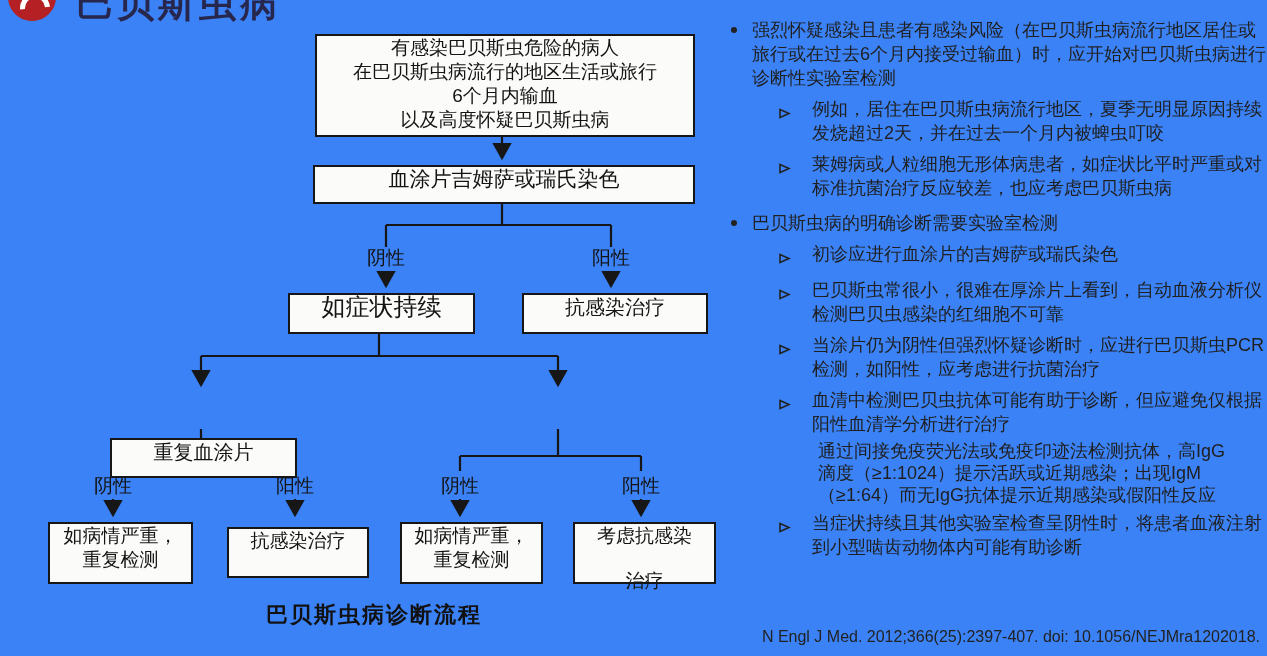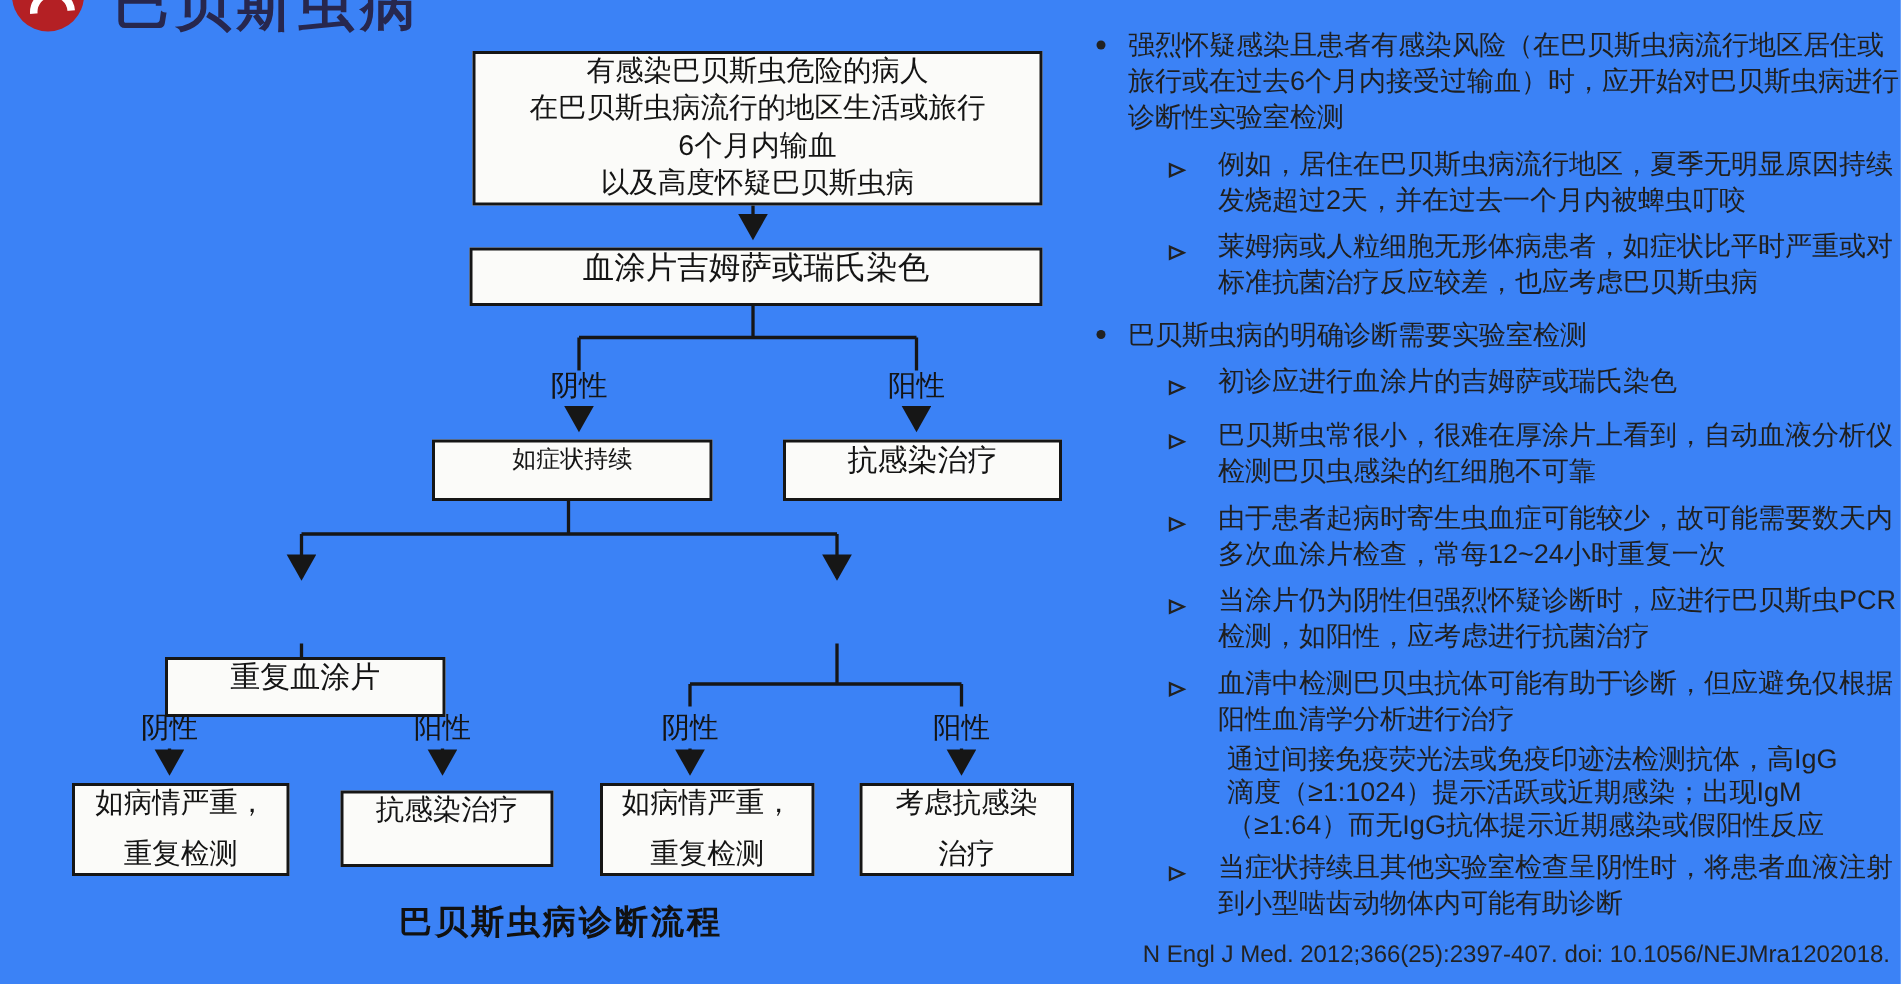--- a/index.html
+++ b/index.html
@@ -18,21 +18,21 @@
     border:5px solid #ffffff;border-right-color:transparent;border-bottom-color:transparent;
     transform:rotate(40deg);
   }
   #page-title{
     position:absolute;left:76px;top:-21px;font-size:37px;font-weight:bold;
     color:#27274e;letter-spacing:4px;white-space:nowrap;
   }
   
   .fc-box{
     position:absolute;background:#fbfbf9;border:2px solid #161616;
-    display:flex;flex-direction:column;align-items:center;justify-content:space-between;
+    display:flex;flex-direction:column;align-items:center;justify-content:flex-start;
     text-align:center;color:#141414;
   }
   .fc-box .ln{white-space:nowrap;line-height:24px;}
   #fc-svg{position:absolute;left:0;top:0;pointer-events:none;}
   .fc-label{
     position:absolute;transform:translateX(-50%);font-size:19px;color:#141414;
     white-space:nowrap;line-height:24px;
   }
   #fc-caption{
     position:absolute;left:374px;top:600px;transform:translateX(-50%);
@@ -100,21 +100,21 @@
     <div class="ln">以及高度怀疑巴贝斯虫病</div>
   </div>
 
   <div class="fc-box" style="left:313px;top:165px;width:378px;height:35px;font-size:21px;">
     <div class="ln">血涂片吉姆萨或瑞氏染色</div>
   </div>
 
   <div class="fc-label" style="left:386px;top:246px;">阴性</div>
   <div class="fc-label" style="left:611px;top:246px;">阳性</div>
 
-  <div class="fc-box" style="left:288px;top:293px;width:183px;height:37px;font-size:16px;">
+  <div class="fc-box" style="left:288px;top:293px;width:183px;height:37px;font-size:24px;">
     <div class="ln">如症状持续</div>
   </div>
   <div class="fc-box" style="left:522px;top:293px;width:182px;height:37px;font-size:20px;">
     <div class="ln">抗感染治疗</div>
   </div>
 
   <div class="fc-box" style="left:110px;top:392px;width:183px;height:36px;font-size:20px;margin-top:46px;">
     <div class="ln">重复血涂片</div>
   </div>
 
@@ -127,21 +127,21 @@
     <div class="ln">如病情严重，</div>
     <div class="ln">重复检测</div>
   </div>
   <div class="fc-box" style="left:227px;top:527px;width:138px;height:47px;font-size:19px;">
     <div class="ln">抗感染治疗</div>
   </div>
   <div class="fc-box" style="left:400px;top:522px;width:139px;height:58px;font-size:19px;">
     <div class="ln">如病情严重，</div>
     <div class="ln">重复检测</div>
   </div>
-  <div class="fc-box" style="left:573px;top:522px;width:139px;height:58px;font-size:19px;">
+  <div class="fc-box" style="left:573px;top:522px;width:139px;height:58px;font-size:19px;gap:21px;">
     <div class="ln">考虑抗感染</div>
     <div class="ln">治疗</div>
   </div>
 
   <div id="fc-caption">巴贝斯虫病诊断流程</div>
 
   <div id="notes">
 
     <div class="bullet-row">
       <span class="dot">
@@ -187,28 +187,20 @@
           </svg>
       </span>
       <span class="stext">巴贝斯虫常很小，很难在厚涂片上看到，自动血液分析仪检测巴贝虫感染的红细胞不可靠</span>
     </div>
     <div class="sub-row">
       <span class="arr">
         <svg width="13" height="13">
             <path d="M2,2.5 L11,6.5 L2,10.5 Z" fill="none" stroke="#222" stroke-width="1.6"></path>
           </svg>
       </span>
-      <span class="stext">由于患者起病时寄生虫血症可能较少，故可能需要数天内多次血涂片检查，常每12~24小时重复一次</span>
-    </div>
-    <div class="sub-row">
-      <span class="arr">
-        <svg width="13" height="13">
-            <path d="M2,2.5 L11,6.5 L2,10.5 Z" fill="none" stroke="#222" stroke-width="1.6"></path>
-          </svg>
-      </span>
       <span class="stext">当涂片仍为阴性但强烈怀疑诊断时，应进行巴贝斯虫PCR检测，如阳性，应考虑进行抗菌治疗</span>
     </div>
     <div class="sub-row">
       <span class="arr">
         <svg width="13" height="13">
             <path d="M2,2.5 L11,6.5 L2,10.5 Z" fill="none" stroke="#222" stroke-width="1.6"></path>
           </svg>
       </span>
       <span class="stext">血清中检测巴贝虫抗体可能有助于诊断，但应避免仅根据阳性血清学分析进行治疗</span>
     </div>

